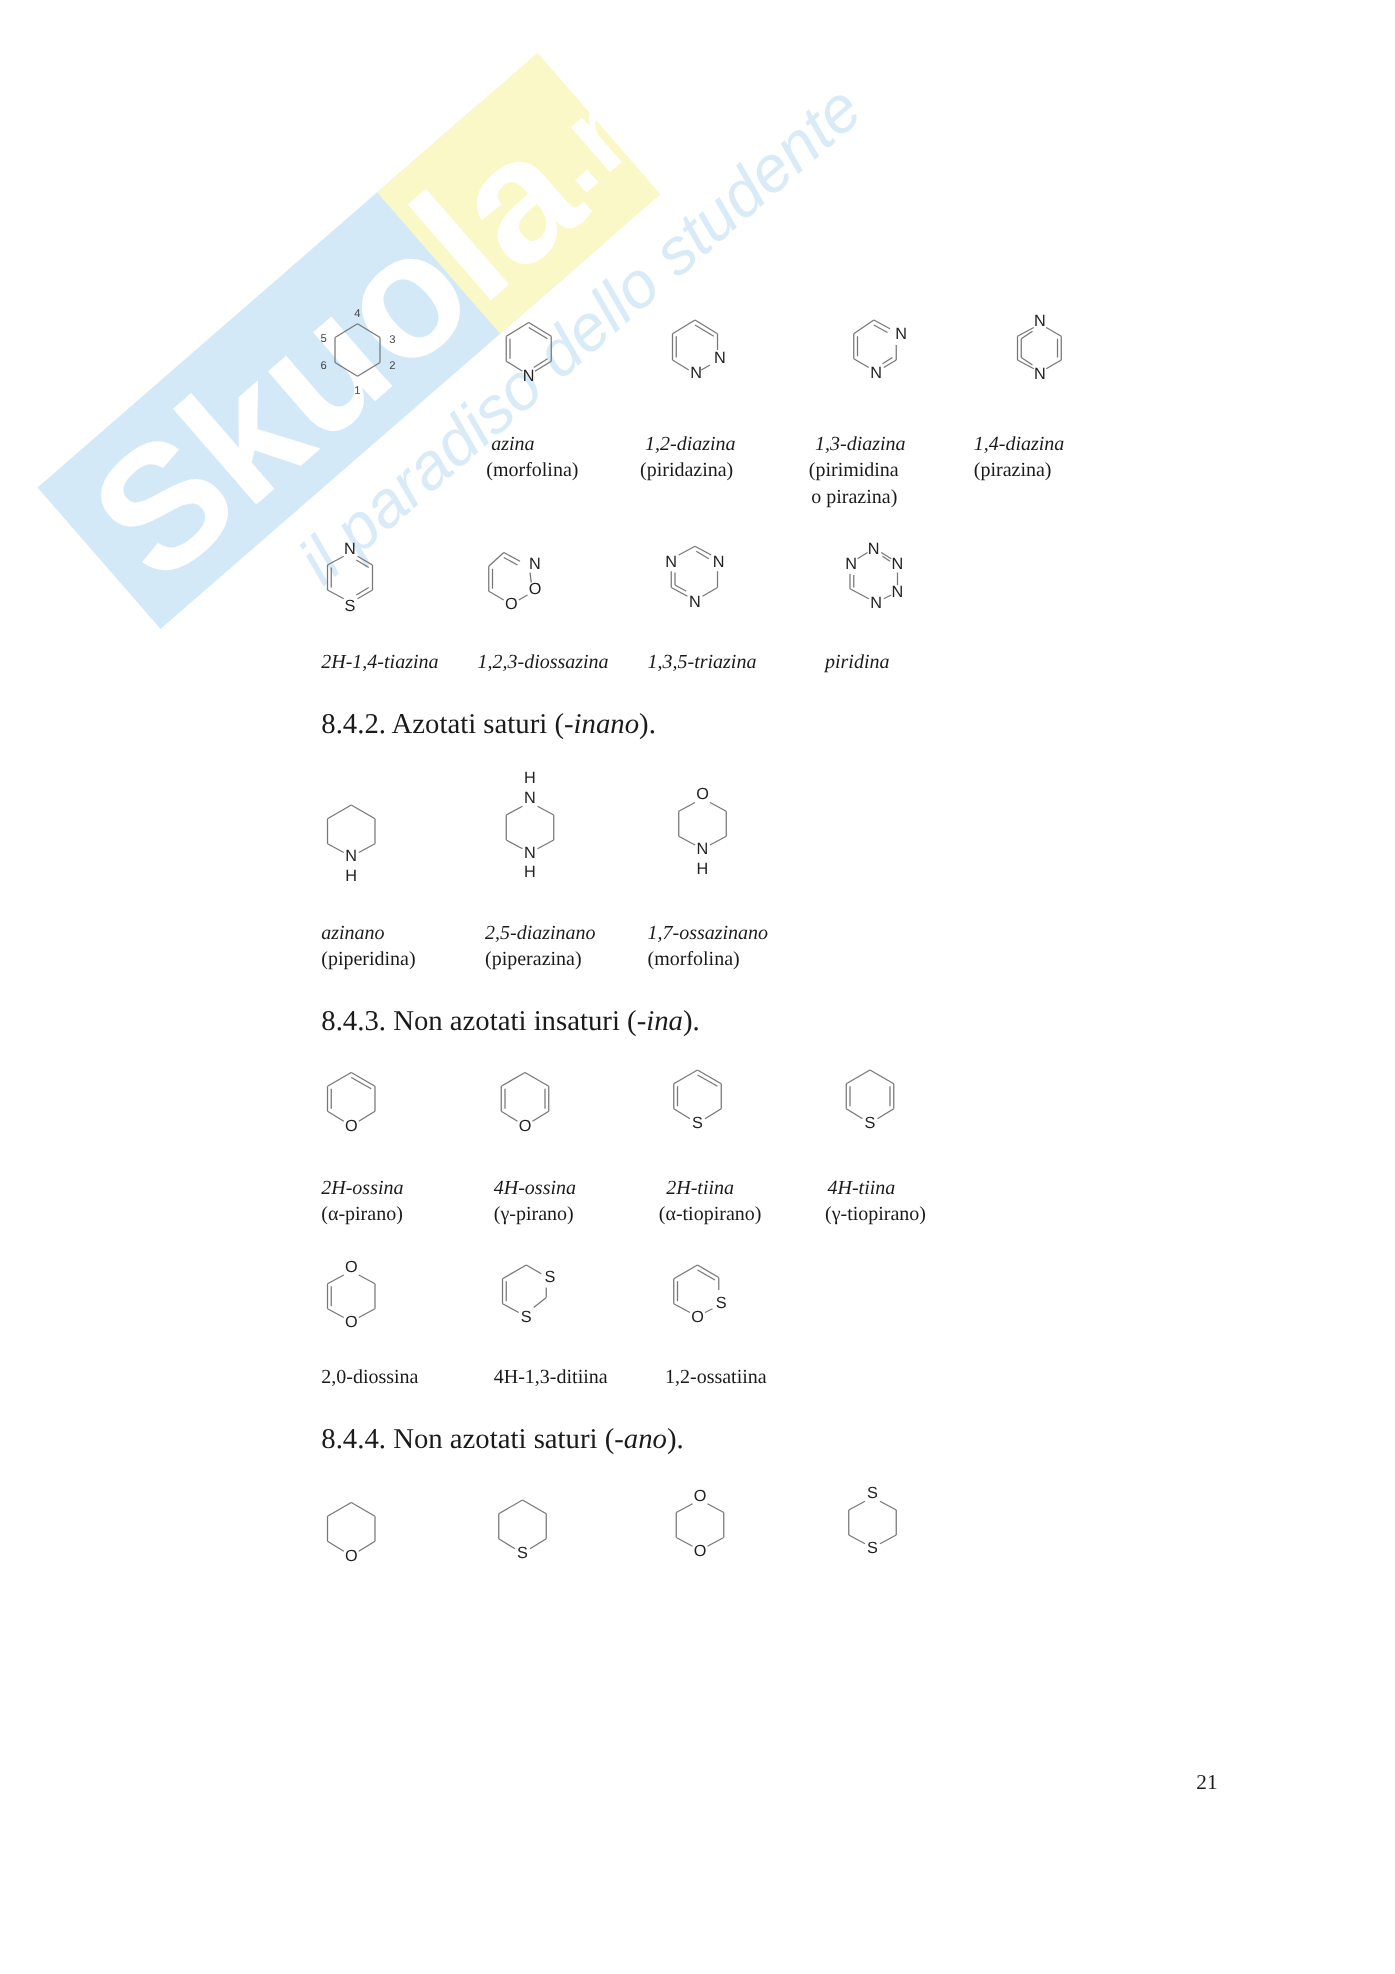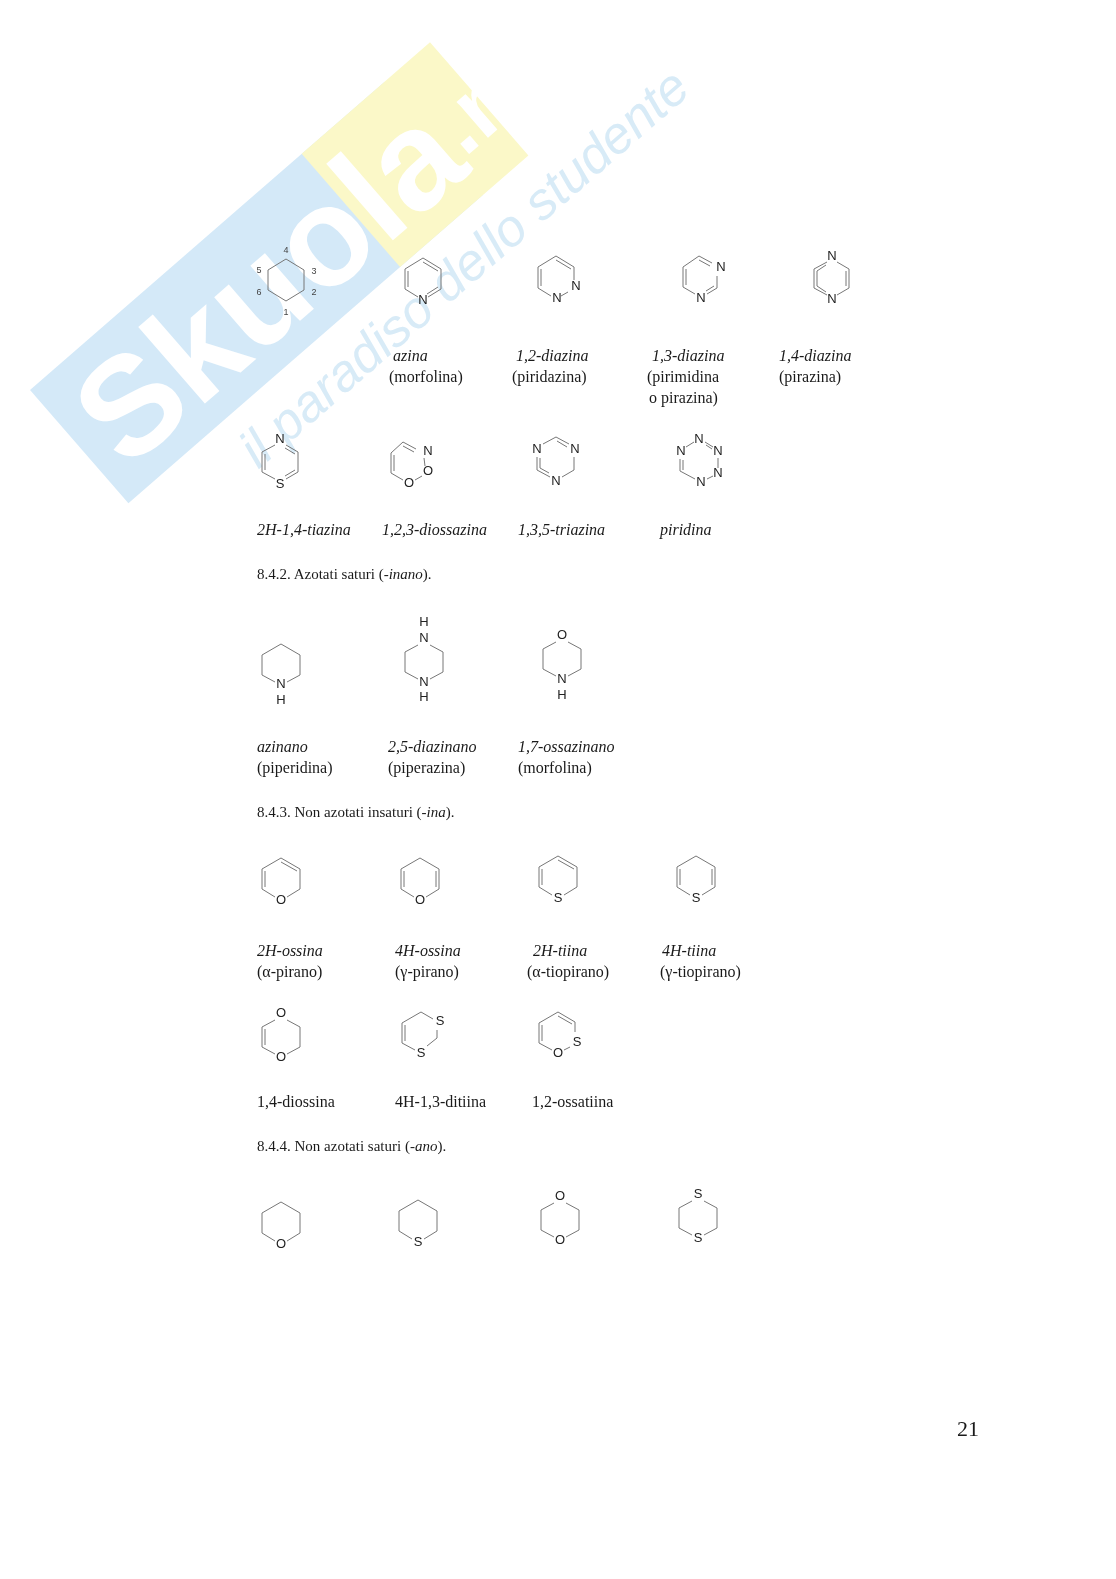--- a/index.html
+++ b/index.html
@@ -1,25 +1,25 @@
 <!DOCTYPE html>
 <html><head>
 <meta charset="utf-8">
 <style>
   html,body{margin:0;padding:0;background:#fff;}
   body{width:1116px;height:1579px;position:relative;overflow:hidden;font-family:"Liberation Serif","DejaVu Serif",serif;color:#1a1a1a;}
   .wm{position:absolute;left:0;top:0;width:1116px;height:1579px;pointer-events:none;}
   .lbl{position:absolute;font-size:16px;line-height:21px;white-space:nowrap;}
   .it{font-style:italic;}
-  .head{position:absolute;font-size:15px;white-space:nowrap;}
+  .head{position:absolute;font-size:23px;white-space:nowrap;}
   svg.mol{position:absolute;overflow:visible;}
   svg.mol line{stroke:#777;stroke-width:1;}
   svg.mol text{font-family:"Liberation Sans","DejaVu Sans",sans-serif;font-size:13px;fill:#222;text-anchor:middle;dominant-baseline:middle;}
   svg.mol text.num{font-size:9px;fill:#444;}
-  .pg{position:absolute;left:957px;top:1416px;font-size:22px;}
+  .pg{position:absolute;left:957px;top:1416px;font-size:17px;}
 </style>
 </head>
 <body>
 
 <svg class="wm" viewBox="0 0 1116 1579">
   <g transform="translate(30,390) rotate(-41)">
     <rect x="0" y="0" width="470" height="150" fill="#d4e9f8"></rect>
     <rect x="360" y="0" width="170" height="150" fill="#fbf8c8"></rect>
     <text x="20" y="125" font-family="Liberation Sans, sans-serif" font-weight="bold" font-size="140" fill="#ffffff">Skuola</text>
     <text x="480" y="110" font-family="Liberation Sans, sans-serif" font-weight="bold" font-size="90" fill="#ffffff">.net</text>
@@ -309,21 +309,21 @@
     <line x1="45" y1="12" x2="45" y2="22"></line>
   <line x1="40" y1="37" x2="34" y2="40"></line>
   <line x1="22" y1="40" x2="9" y2="33"></line>
     <line x1="9" y1="33" x2="9" y2="13"></line>
     <line x1="12" y1="31" x2="12" y2="15"></line>
   <line x1="9" y1="13" x2="28" y2="2"></line>
   <text x="47" y="33">S</text>
     <text x="28" y="44">O</text>
 </svg>
 
-<div class="lbl" style="left:257px;top:1091px">1,4-diossina</div>
+<div class="lbl" style="left:257px;top:1091px">2,0-diossina</div>
 <div class="lbl" style="left:395px;top:1091px">4H-1,3-ditiina</div>
 <div class="lbl" style="left:532px;top:1091px">1,2-ossatiina</div>
 
 <div class="head" style="left:257px;top:1138px">
   <span>8.4.4.</span> <span>Non azotati saturi (</span><span class="it">-ano</span><span>).</span>
 </div>
 
 <svg class="mol" style="left:253px;top:1198px" width="60" height="60">
   <line x1="28" y1="4" x2="47" y2="15"></line>
     <line x1="47" y1="15" x2="47" y2="35"></line>

